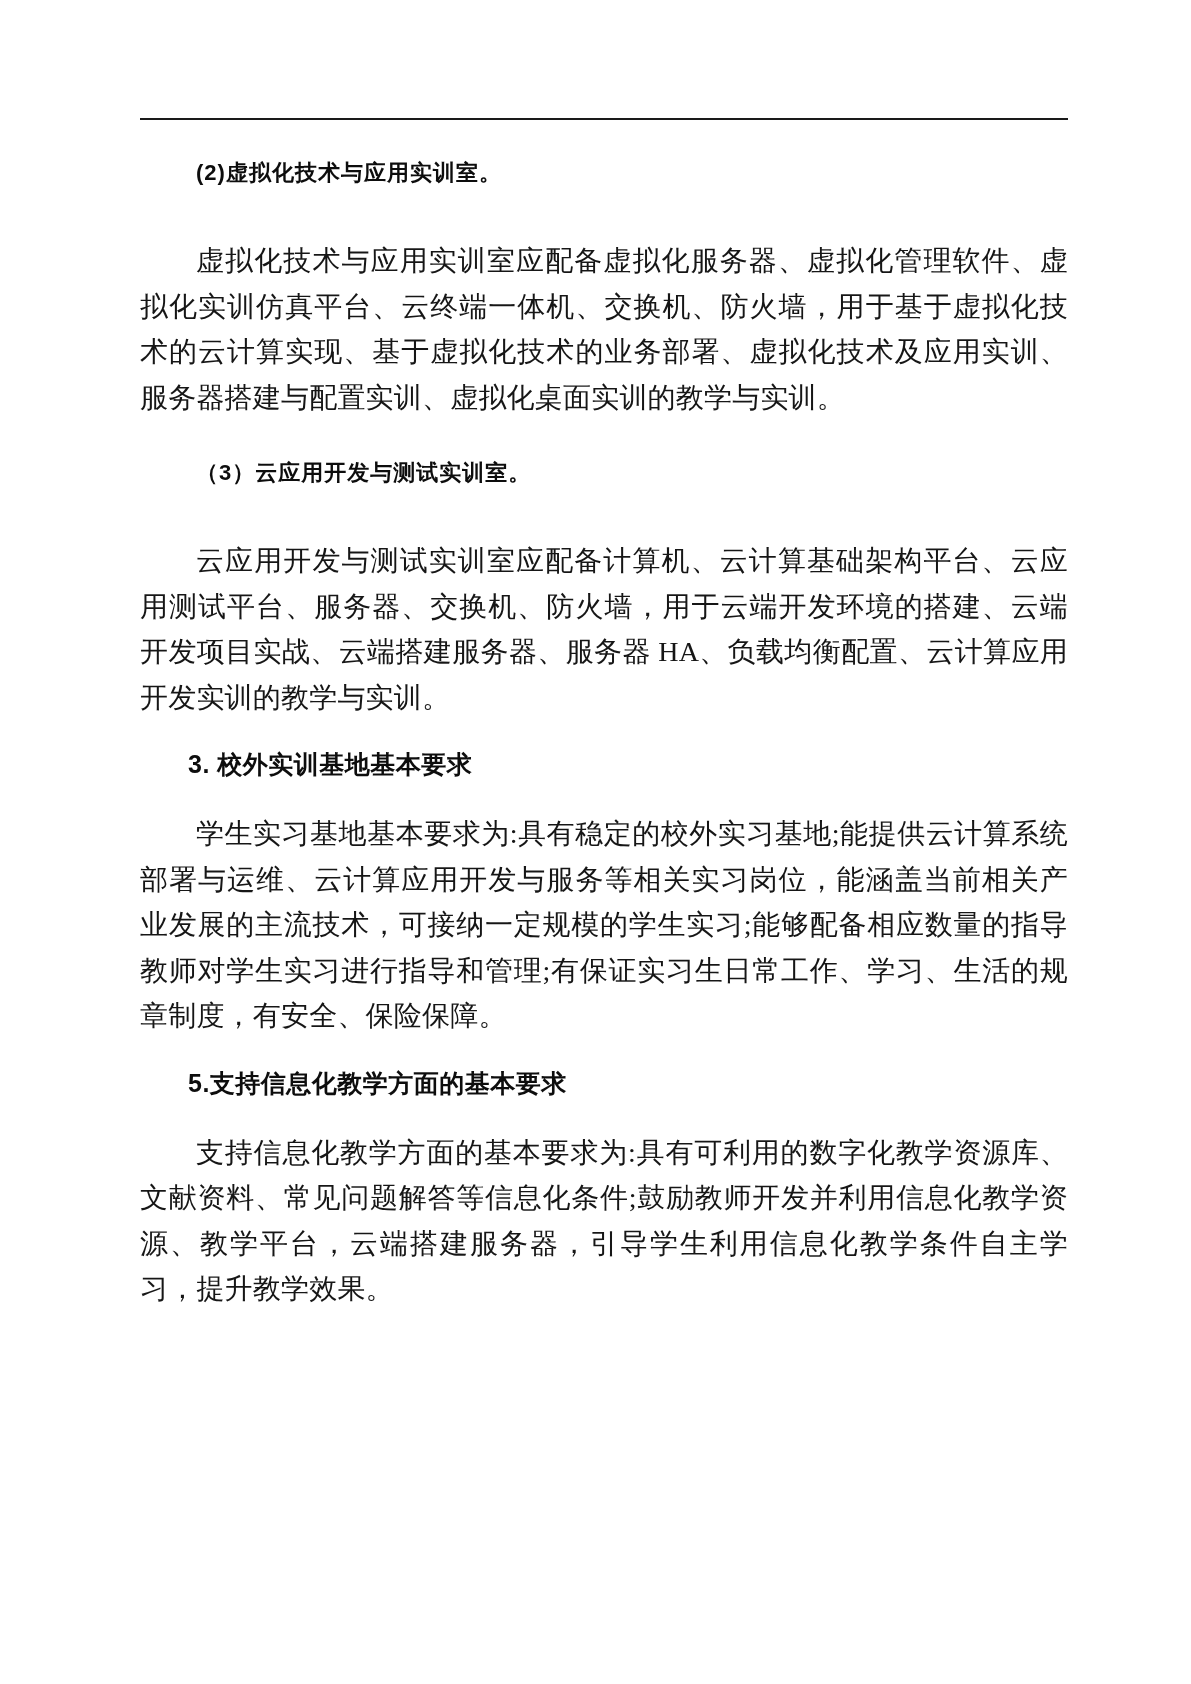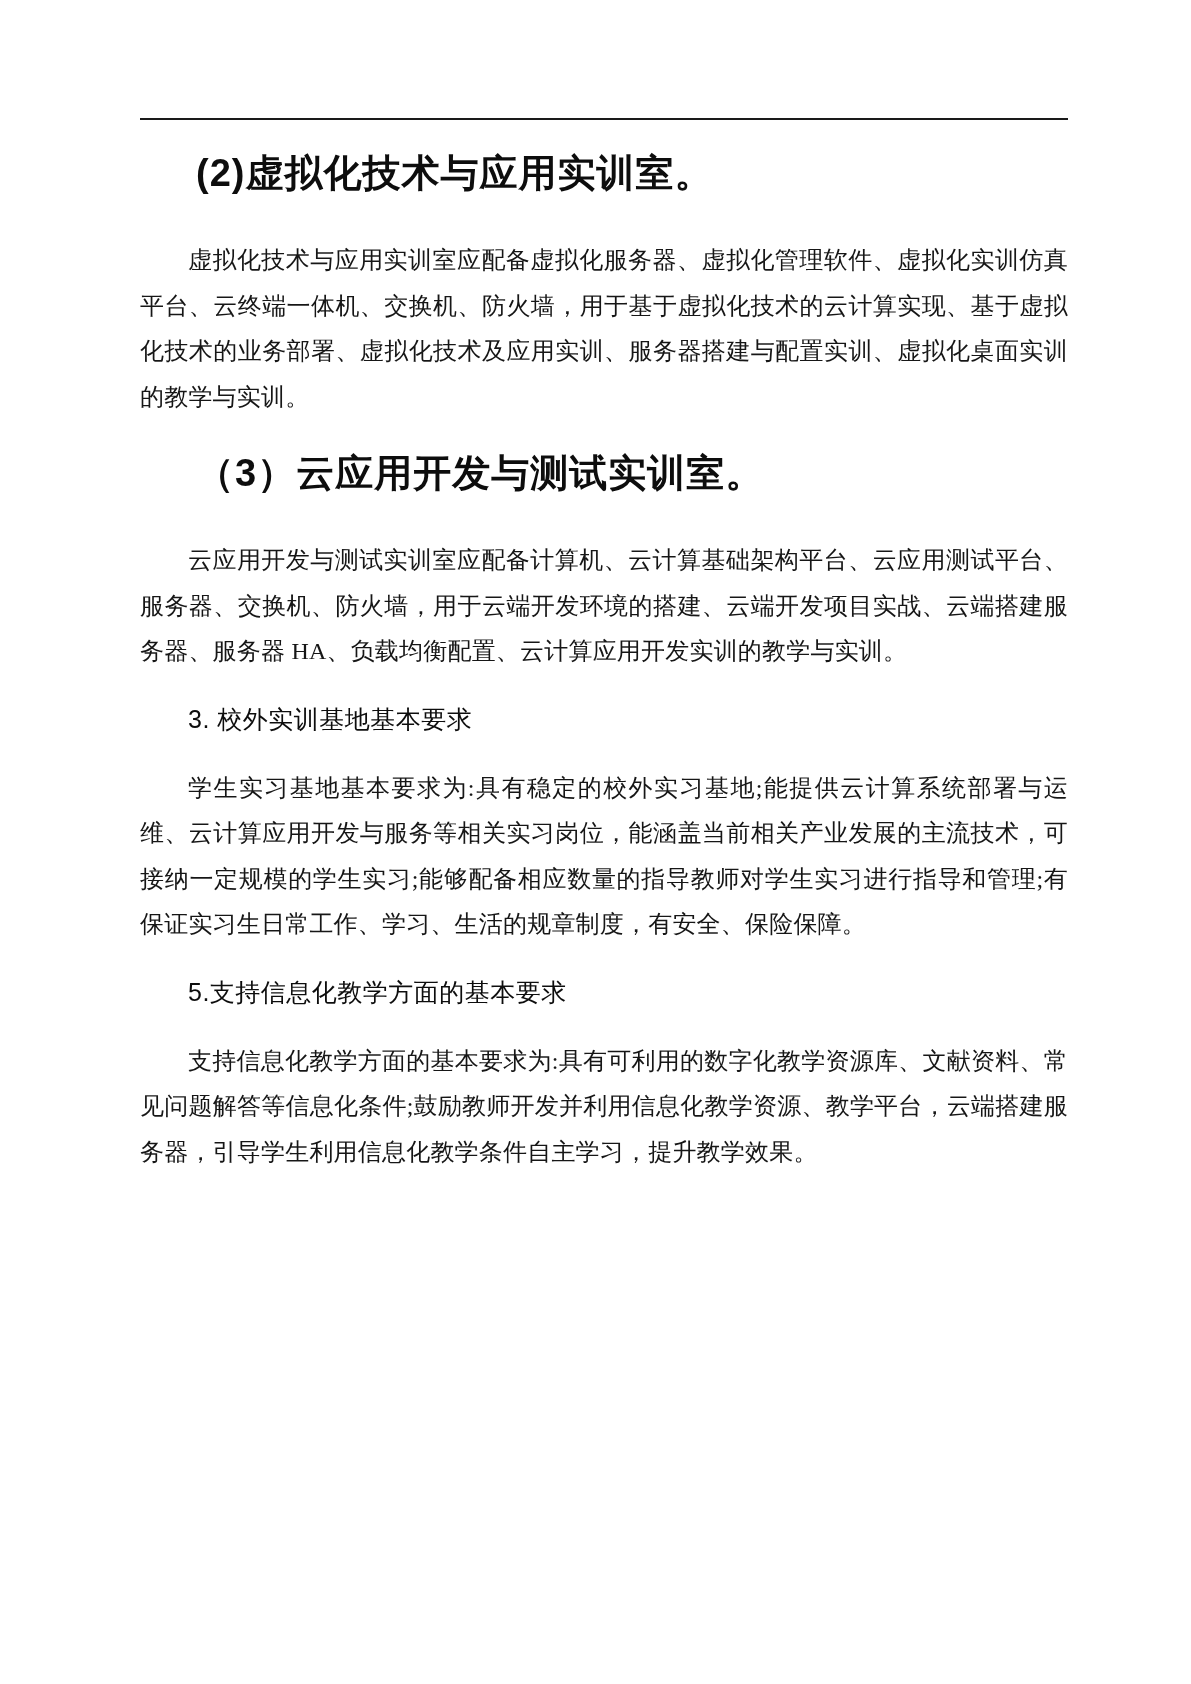--- a/index.html
+++ b/index.html
@@ -22,40 +22,40 @@
     padding: 0 123px 0 140px;
     background: #ffffff;
   }
   .header-rule {
     margin: 118px 0 0 0;
     border-top: 2px solid #1a1a1a;
     height: 0;
   }
   .heading-lg {
     font-family: "Liberation Sans", "DejaVu Sans", sans-serif;
-    font-size: 38px;
+    font-size: 22px;
     line-height: 42px;
     font-weight: bold;
     color: #0d0d0d;
     margin: 32px 0 44px 0;
     padding-left: 56px;
     letter-spacing: 1px;
   }
   .heading-sm {
     font-family: "Liberation Sans", "DejaVu Sans", sans-serif;
     font-size: 25px;
     line-height: 45px;
-    font-weight: normal;
+    font-weight: bold;
     color: #0d0d0d;
     margin: 22px 0 24px 0;
     padding-left: 48px;
     letter-spacing: 0.5px;
   }
   .body-para {
-    font-size: 24px;
+    font-size: 28px;
     line-height: 45.5px;
     margin: 0;
     text-align: justify;
     text-justify: inter-ideograph;
     text-indent: 2em;
     letter-spacing: 0.2px;
     color: #161616;
   }
   .page-number {
     position: absolute;

